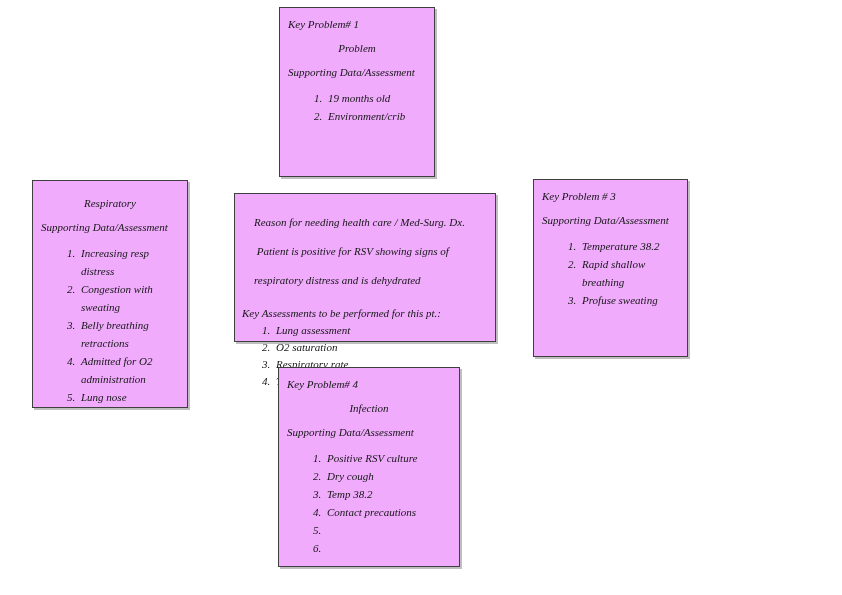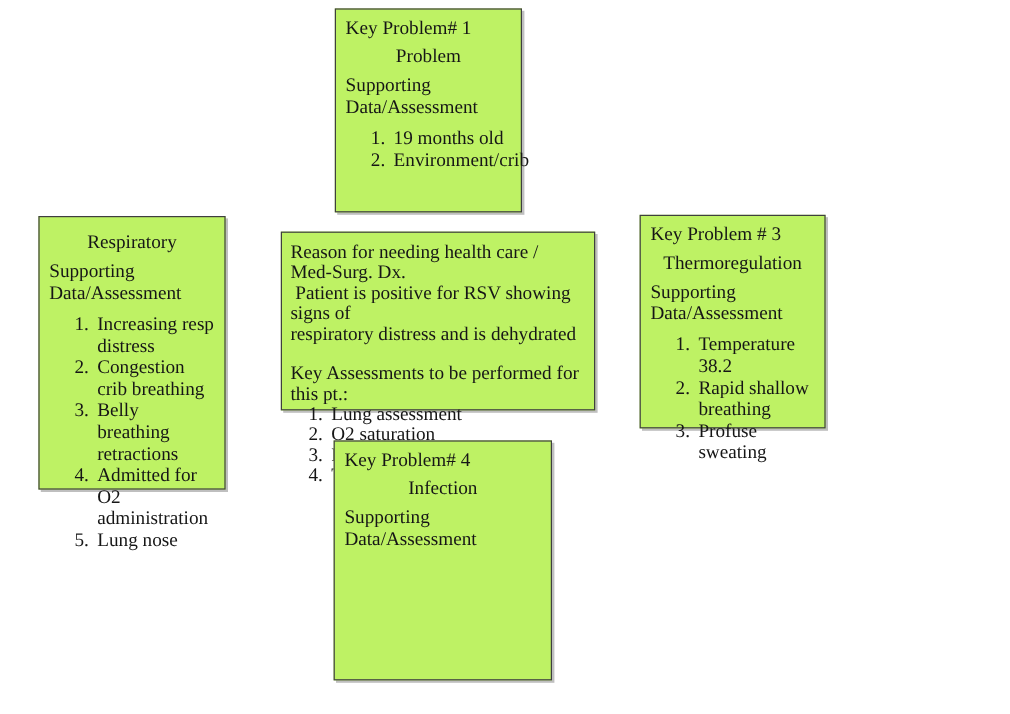--- a/index.html
+++ b/index.html
@@ -12,26 +12,27 @@
     width: 842px;
     height: 595px;
     background: #ffffff;
     font-family: "Liberation Serif", "DejaVu Serif", serif;
     color: #161616;
     overflow: hidden;
   }
   .box {
     position: absolute;
     box-sizing: border-box;
-    background: #bef264;
+    background: #f0abfc;
     border: 1.5px solid #3f3f3f;
     box-shadow: 2px 2px 0 rgba(128,128,128,0.5);
     padding: 7px 8px 6px 8px;
-    font-size: 16px;
+    font-size: 11px;
     line-height: 18px;
+    font-style: italic;
   }
   .box-title { margin: 0; }
   .box-category {
     margin: 6px 0 0 0;
     text-align: center;
   }
   .supporting-label { margin: 6px 0 0 0; }
   ol.items {
     margin: 8px 0 0 0;
     padding: 0 0 0 37px;
@@ -40,21 +41,21 @@
     padding-left: 3px;
     min-height: 18px;
   }
   
   #box-problem1 { left: 279px; top: 7px;   width: 156px; height: 170px; }
   #box-problem2 { left: 32px;  top: 180px; width: 156px; height: 228px; }
   #box-problem3 { left: 533px; top: 179px; width: 155px; height: 178px; }
   #box-problem4 { left: 278px; top: 367px; width: 182px; height: 200px; }
   #box-reason   { left: 234px; top: 193px; width: 262px; height: 149px;
                   line-height: 17px; padding: 8px 8px 6px 7px; }
-  #box-reason .reason-line { white-space: pre-wrap; margin: 0; }
+  #box-reason .reason-line { white-space: pre-wrap; margin: 12px; }
   #box-reason .assess-label { margin: 16px 0 0 0; }
   #box-reason ol.items {
     margin: 0;
     padding-left: 31px;
   }
   #box-reason ol.items li { min-height: 16.5px; }
 </style>
 </head>
 <body>
 
@@ -68,30 +69,29 @@
       <li>19 months old</li>
       <li>Environment/crib</li>
     </ol>
   </div>
 
   <div class="box" id="box-problem2">
     <div class="box-category">Respiratory</div>
     <div class="supporting-label">Supporting Data/Assessment</div>
     <ol class="items">
       <li>Increasing resp distress</li>
-      <li>Congestion crib breathing</li>
+      <li>Congestion with sweating</li>
       <li>Belly breathing retractions</li>
       <li>Admitted for O2 administration</li>
       <li>Lung nose</li>
     </ol>
   </div>
 
   <div class="box" id="box-problem3">
     <div class="box-title">Key Problem # 3</div>
-    <div class="box-category">Thermoregulation</div>
     <div class="supporting-label">Supporting Data/Assessment</div>
     <ol class="items">
       <li>Temperature 38.2</li>
       <li>Rapid shallow breathing</li>
       <li>Profuse sweating</li>
     </ol>
   </div>
 
   <div class="box" id="box-reason">
     <div class="reason-line">Reason for needing health care / Med-Surg. Dx.</div>
@@ -103,15 +103,23 @@
       <li>O2 saturation</li>
       <li>Respiratory rate</li>
       <li>Temperature</li>
     </ol>
   </div>
 
   <div class="box" id="box-problem4">
     <div class="box-title">Key Problem# 4</div>
     <div class="box-category">Infection</div>
     <div class="supporting-label">Supporting Data/Assessment</div>
+    <ol class="items">
+      <li>Positive RSV culture</li>
+      <li>Dry cough</li>
+      <li>Temp 38.2</li>
+      <li>Contact precautions</li>
+      <li></li>
+      <li></li>
+    </ol>
   </div>
 
 </div>
 
 </body></html>

